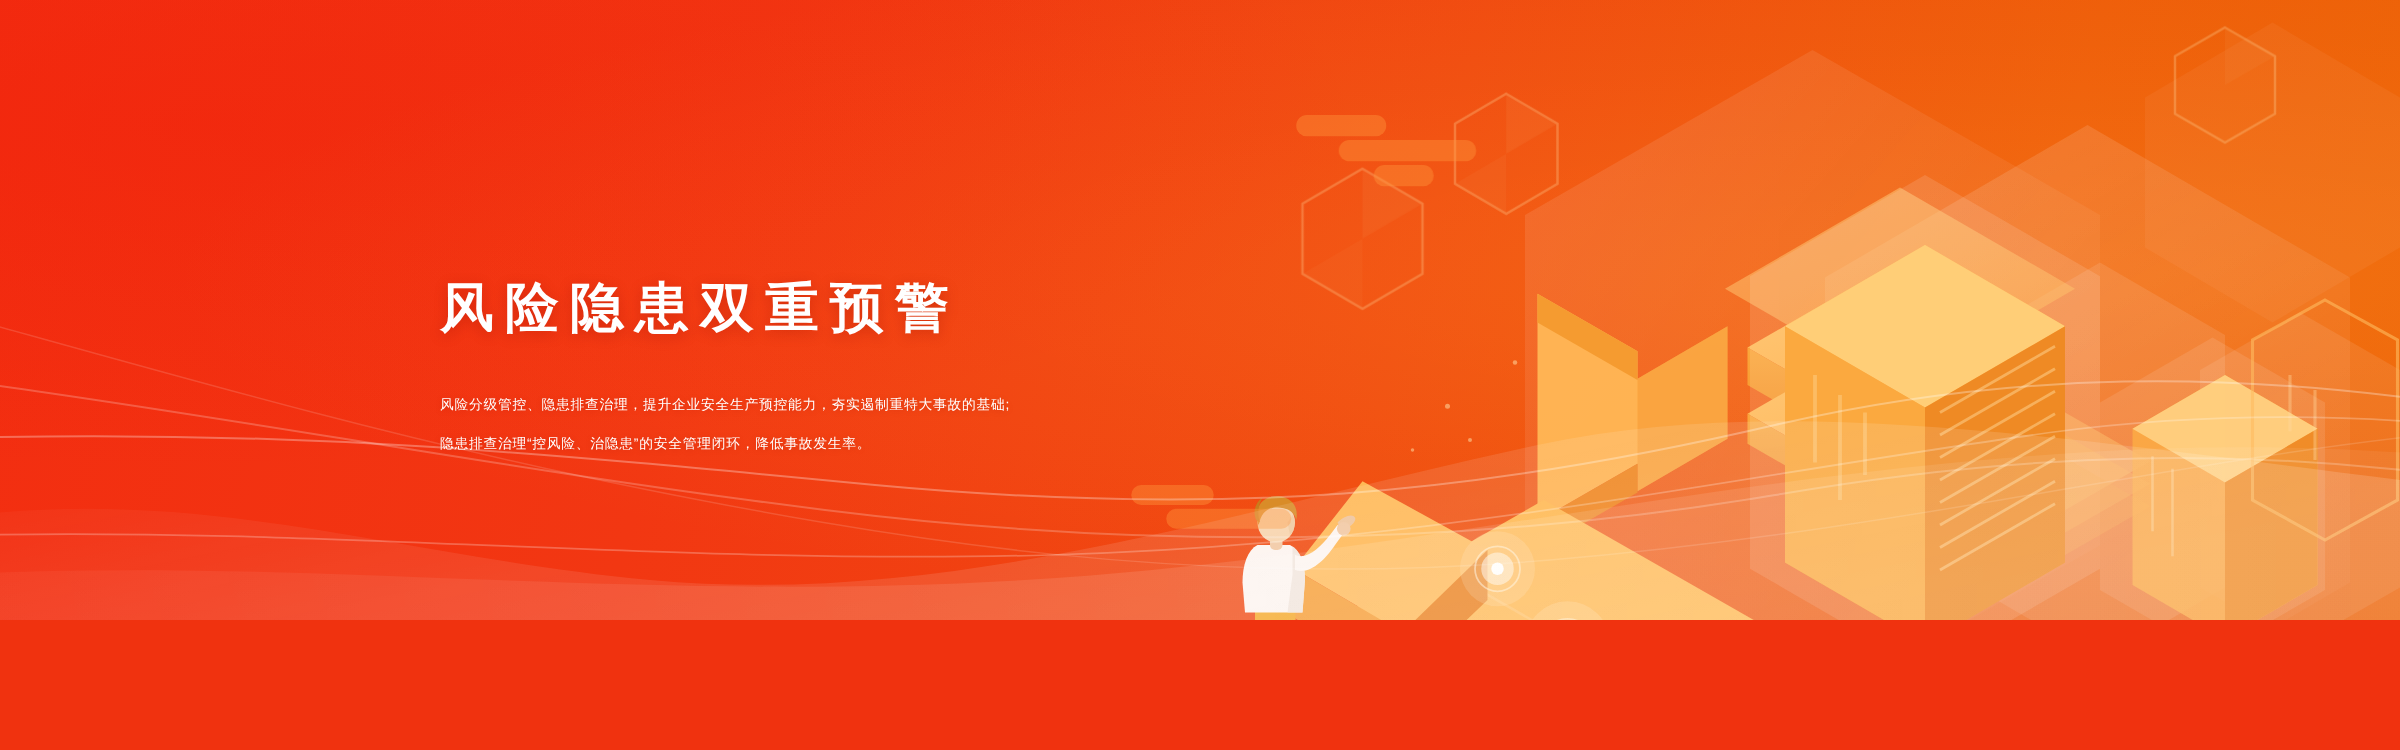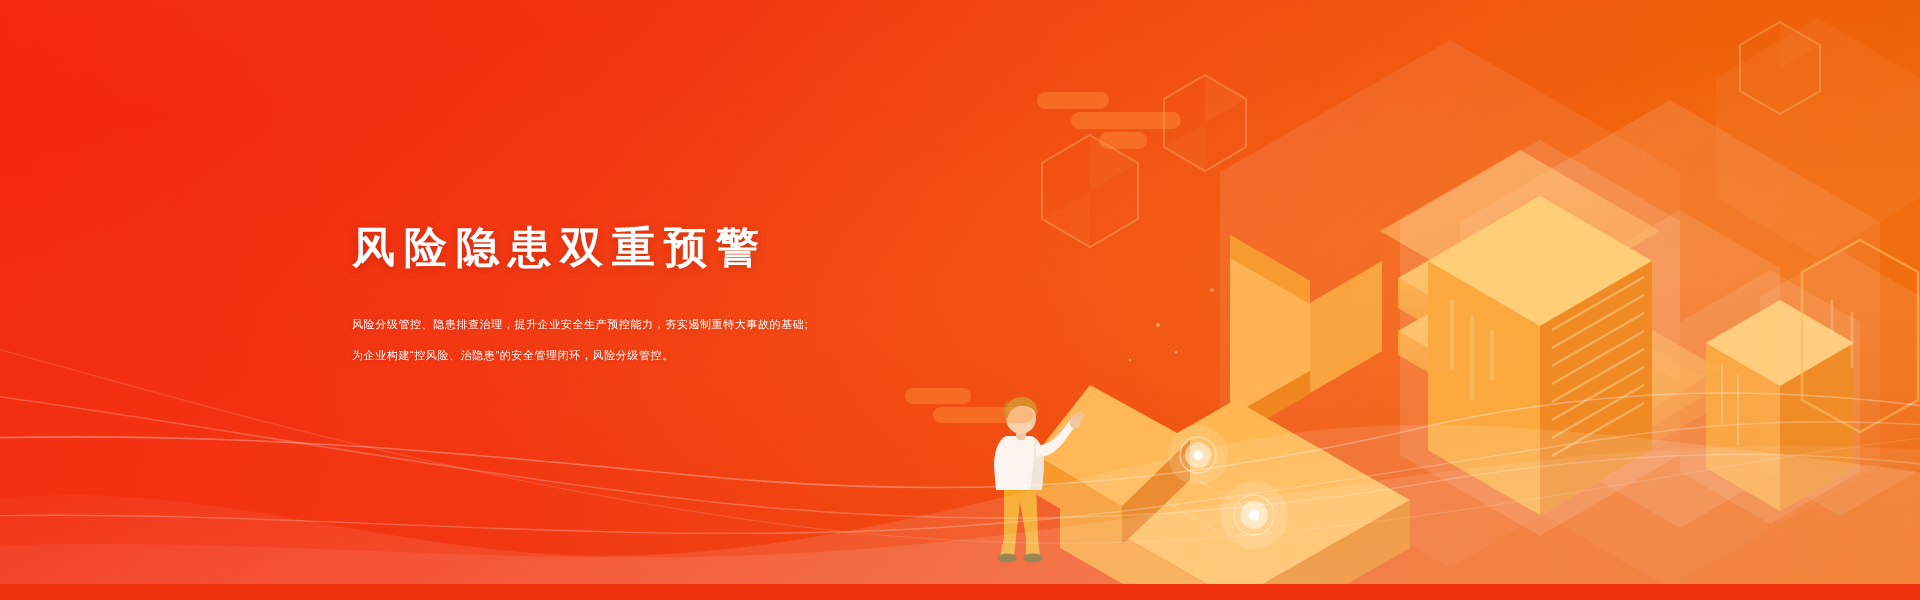--- a/index.html
+++ b/index.html
@@ -8,21 +8,21 @@
     padding: 0;
     background: #f0320f;
   }
   body {
     font-family: "Liberation Sans", "DejaVu Sans", sans-serif;
   }
 
   #banner {
     position: relative;
     width: 1920px;
-    height: 584px;
+    height: 496px;
     overflow: hidden;
     background: linear-gradient(105deg, #f32d10 0%, #f23712 30%, #f04a10 58%, #ee5c09 82%, #ec6206 100%);
   }
 
   
   .bg-sheen {
     position: absolute;
     inset: 0;
     background:
       radial-gradient(120% 90% at 85% 45%, rgba(255,150,40,0.30) 0%, rgba(255,150,40,0.10) 38%, rgba(255,150,40,0) 65%),
@@ -328,17 +328,17 @@
     <path d="M-20,154 C240,148 430,166 700,192 C980,218 1180,200 1420,144 C1620,98 1790,104 1940,124" fill="none" stroke="#ffffff" stroke-opacity="0.30" stroke-width="1.6"></path>
     <path d="M-20,110 C200,140 420,182 660,212 C900,242 1160,244 1420,200 C1640,162 1800,166 1940,182" fill="none" stroke="#ffffff" stroke-opacity="0.22" stroke-width="1.6"></path>
     <path d="M-20,232 C260,226 540,256 840,248 C1140,240 1380,186 1640,150 C1760,134 1860,136 1940,142" fill="none" stroke="#ffffff" stroke-opacity="0.25" stroke-width="1.4"></path>
     <path d="M-20,60 C160,110 300,150 470,186 C720,238 960,276 1240,252 C1520,228 1720,176 1940,152" fill="none" stroke="#ffffff" stroke-opacity="0.14" stroke-width="1.2"></path>
   </svg>
 
   <div class="copy">
     <h1 class="headline">风险隐患双重预警</h1>
     <p class="subcopy">
       <span class="line">风险分级管控、隐患排查治理，提升企业安全生产预控能力，夯实遏制重特大事故的基础;</span>
-      <span class="line">为企业构建“控风险、治隐患”的安全管理闭环，风险分级管控。</span>
+      <span class="line">隐患排查治理“控风险、治隐患”的安全管理闭环，降低事故发生率。</span>
     </p>
   </div>
 
 </div>
 
 </body></html>

